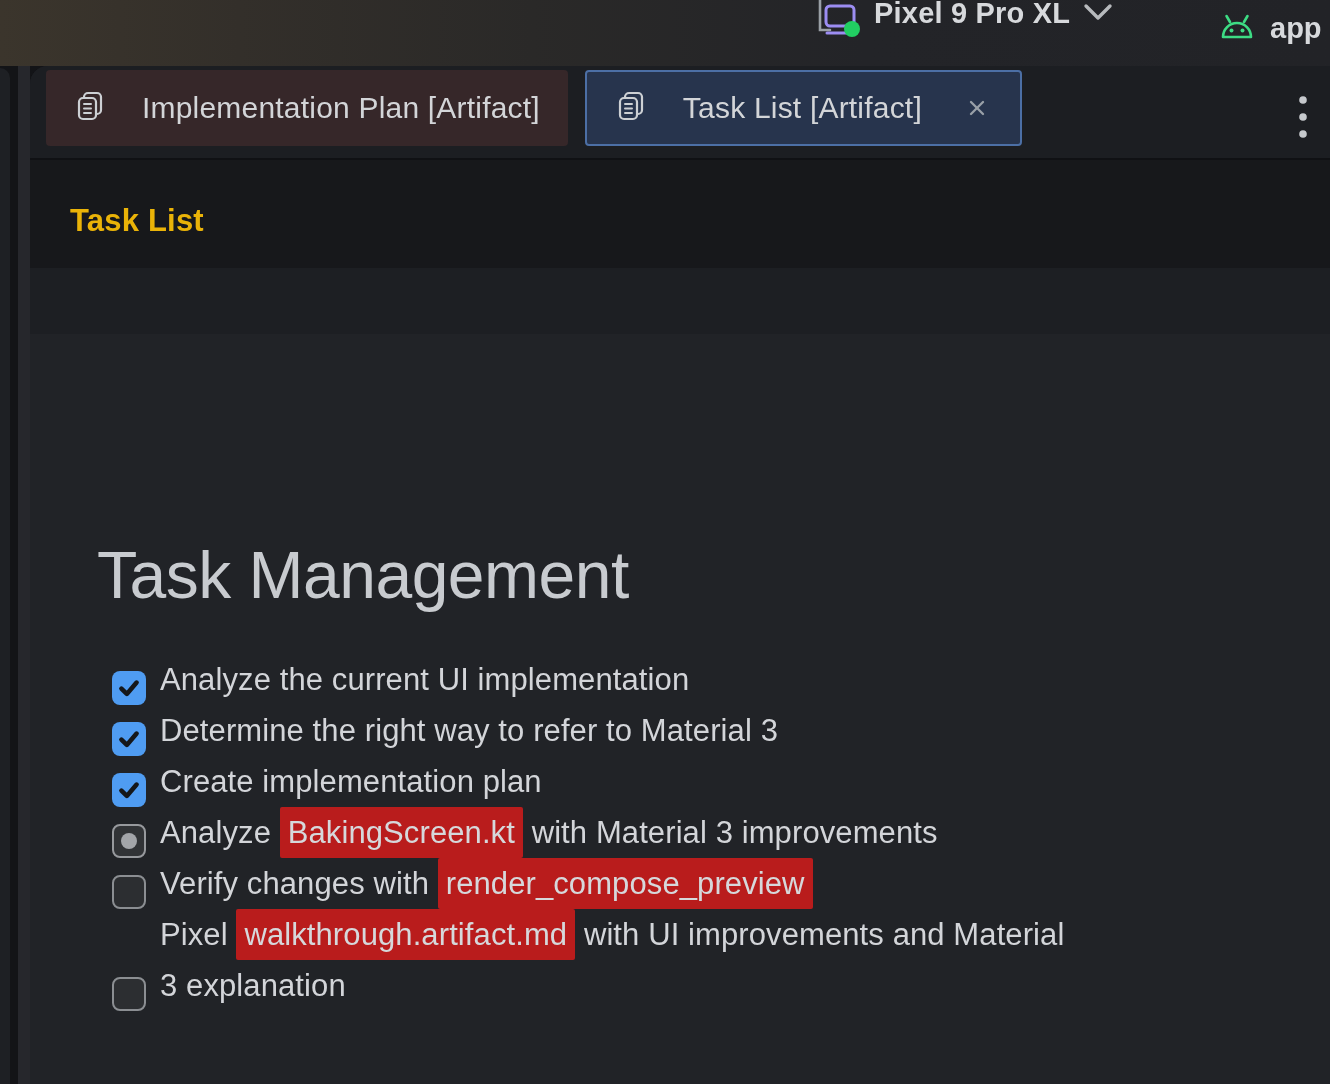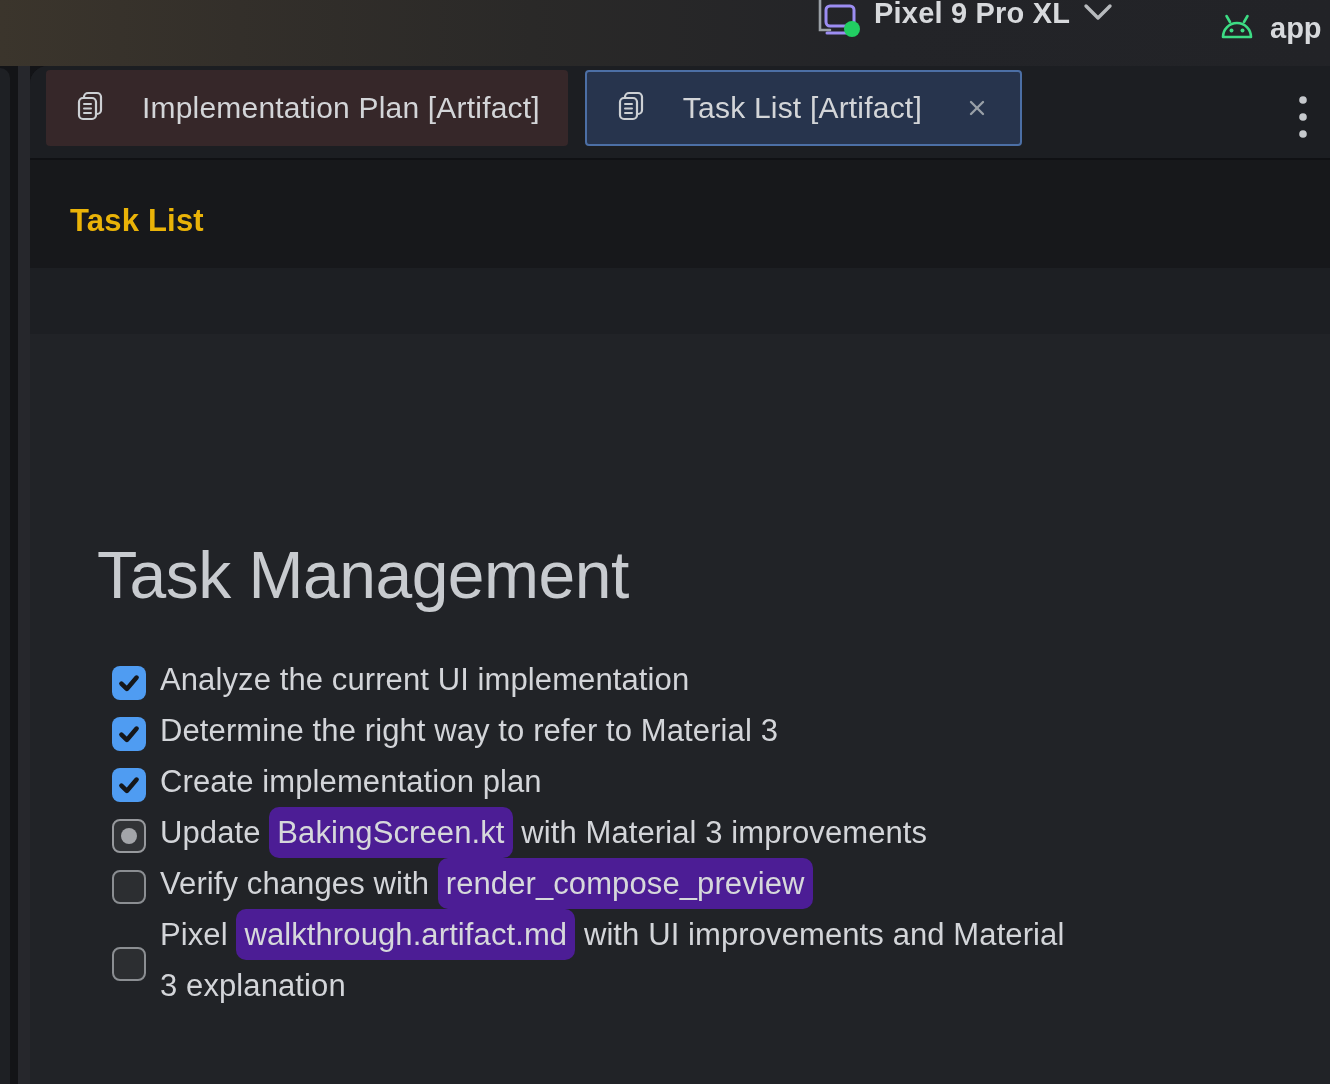--- a/index.html
+++ b/index.html
@@ -79,26 +79,26 @@
   .content{
     position:absolute;left:0;right:0;top:268px;bottom:0;background:#212327;overflow:hidden;
   }
   .doc-heading{
     margin:205px 0 0 67px;font-size:66px;font-weight:400;color:#c8cbcf;
     letter-spacing:-.5px;line-height:1.1;
   }
   .task-list{
     margin:42px 0 0 82px;padding:0;list-style:none;
   }
-  .task-row{display:flex;align-items:center;gap:14px;}
+  .task-row{display:flex;align-items:flex-end;gap:14px;}
   .task-text{
     font-size:31px;color:#d3d5d9;line-height:51px;max-width:920px;letter-spacing:.1px;
   }
   .code{
-    background:#4c1d95;border-radius:10px;padding:8px 8px;color:#d6d8db;
+    background:#b91c1c;border-radius:2px;padding:8px 8px;color:#d6d8db;
   }
   .checkbox{
     flex:0 0 34px;width:34px;height:34px;margin-top:8px;border-radius:8px;
     box-sizing:border-box;display:flex;align-items:center;justify-content:center;cursor:pointer;
   }
   .checkbox .check,.checkbox .dot{display:none;}
   .checkbox.checked{background:var(--cb-accent,#4f9cf2);}
   .checkbox.checked .check{display:block;}
   .checkbox.in_progress{border:2px solid #97999d;background:#313336;}
   .checkbox.in_progress .dot{display:block;width:16px;height:16px;border-radius:50%;background:#a3a5a9;}
@@ -221,21 +221,21 @@
     </span>
     <span class="task-text"><span>Create implementation plan</span></span>
   </li>
 
 
   <li class="task-row">
     <span class="checkbox in_progress">
 
       <span class="dot"></span>
     </span>
-    <span class="task-text"><span>Update </span><span class="code">BakingScreen.kt</span><span> with Material 3 improvements</span></span>
+    <span class="task-text"><span>Analyze </span><span class="code">BakingScreen.kt</span><span> with Material 3 improvements</span></span>
   </li>
 
   <li class="task-row">
     <span class="checkbox unchecked">
       
       
     </span>
     <span class="task-text"><span>Verify changes with </span><span class="code">render_compose_preview</span></span>
   </li>
 

